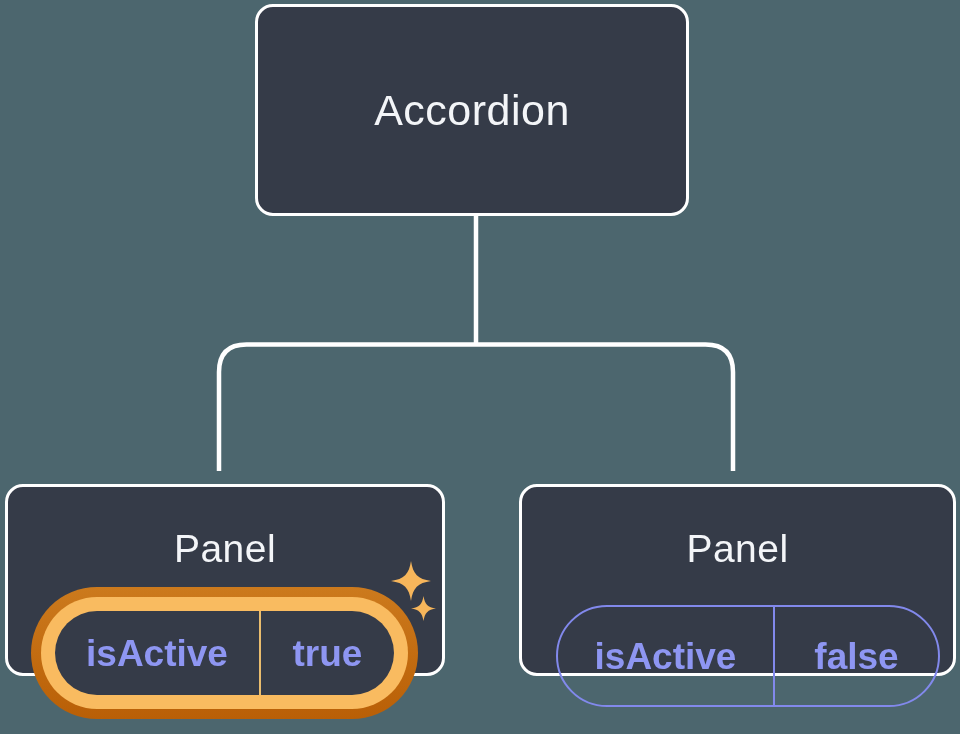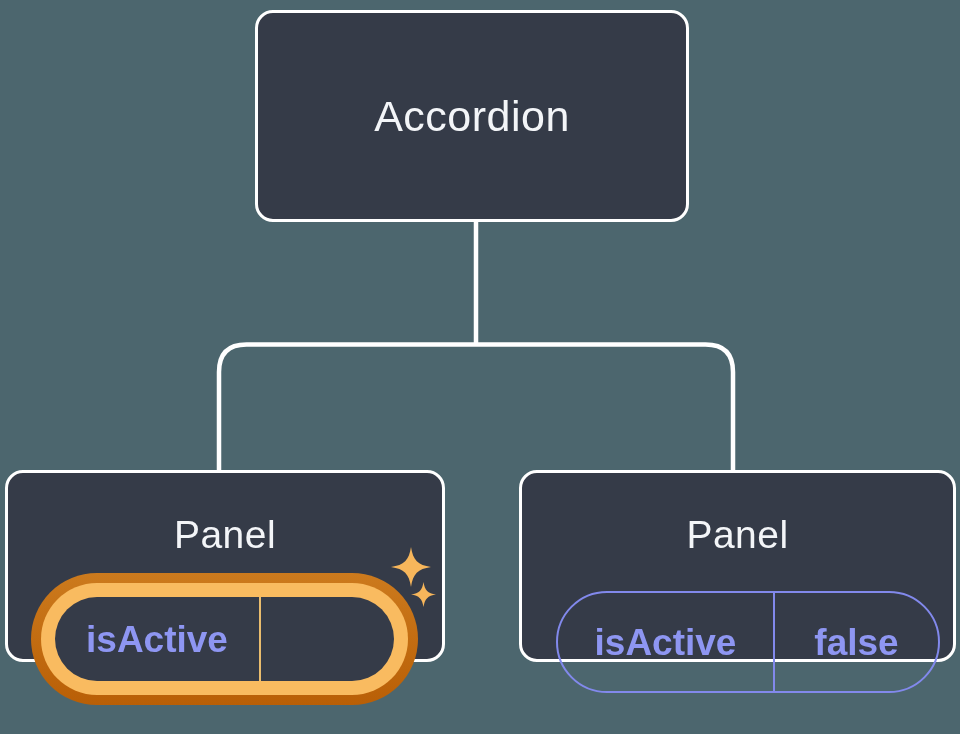--- a/index.html
+++ b/index.html
@@ -21,29 +21,29 @@
   .stage{position:relative;width:960px;height:734px;background:var(--bg);}
   .connectors{position:absolute;left:0;top:0;width:960px;height:734px;pointer-events:none;}
   .node{
     position:absolute;
     background:var(--node);
     border:3.5px solid var(--node-border);
     border-radius:18px;
   }
   .accordion-node{
     left:255px;top:4px;width:434px;height:212px;
-    display:flex;align-items:center;justify-content:center;margin-top:6px;
+    display:flex;align-items:center;justify-content:center;
   }
   .node-label{
     color:var(--title);
     font-size:43px;
     font-weight:500;
     letter-spacing:0.5px;
   }
-  .panel-node{top:470px;width:440px;height:192px;}
+  .panel-node{top:484px;width:440px;height:192px;}
   .panel-left{left:5px;}
   .panel-right{left:519px;width:437px;}
   .panel-title{
     position:absolute;left:0;top:40px;width:100%;
     text-align:center;
     color:var(--title);
     font-size:39px;
     font-weight:500;
     letter-spacing:0.5px;
   }
@@ -109,20 +109,21 @@
   </div>
 
   <div class="node panel-node panel-left">
     <div class="panel-title">Panel</div>
 
     <div class="pill-hot">
       <div class="pill-hot-band">
         <div class="pill-hot-core">
           <div class="prop-cell prop-cell-name">isActive</div>
           <div class="prop-divider"></div>
+          <div class="prop-cell prop-cell-value prop-value-bold">true</div>
         </div>
       </div>
     </div>
 
     <svg class="sparkle sparkle-big" viewBox="0 0 100 100">
       <path fill="#F7B65B" d="M50 0 C55 33 67 45 100 50 C67 55 55 67 50 100 C45 67 33 55 0 50 C33 45 45 33 50 0 Z"></path>
     </svg>
     <svg class="sparkle sparkle-small" viewBox="0 0 100 100">
       <path fill="#F7B65B" d="M50 0 C55 33 67 45 100 50 C67 55 55 67 50 100 C45 67 33 55 0 50 C33 45 45 33 50 0 Z"></path>
     </svg>

